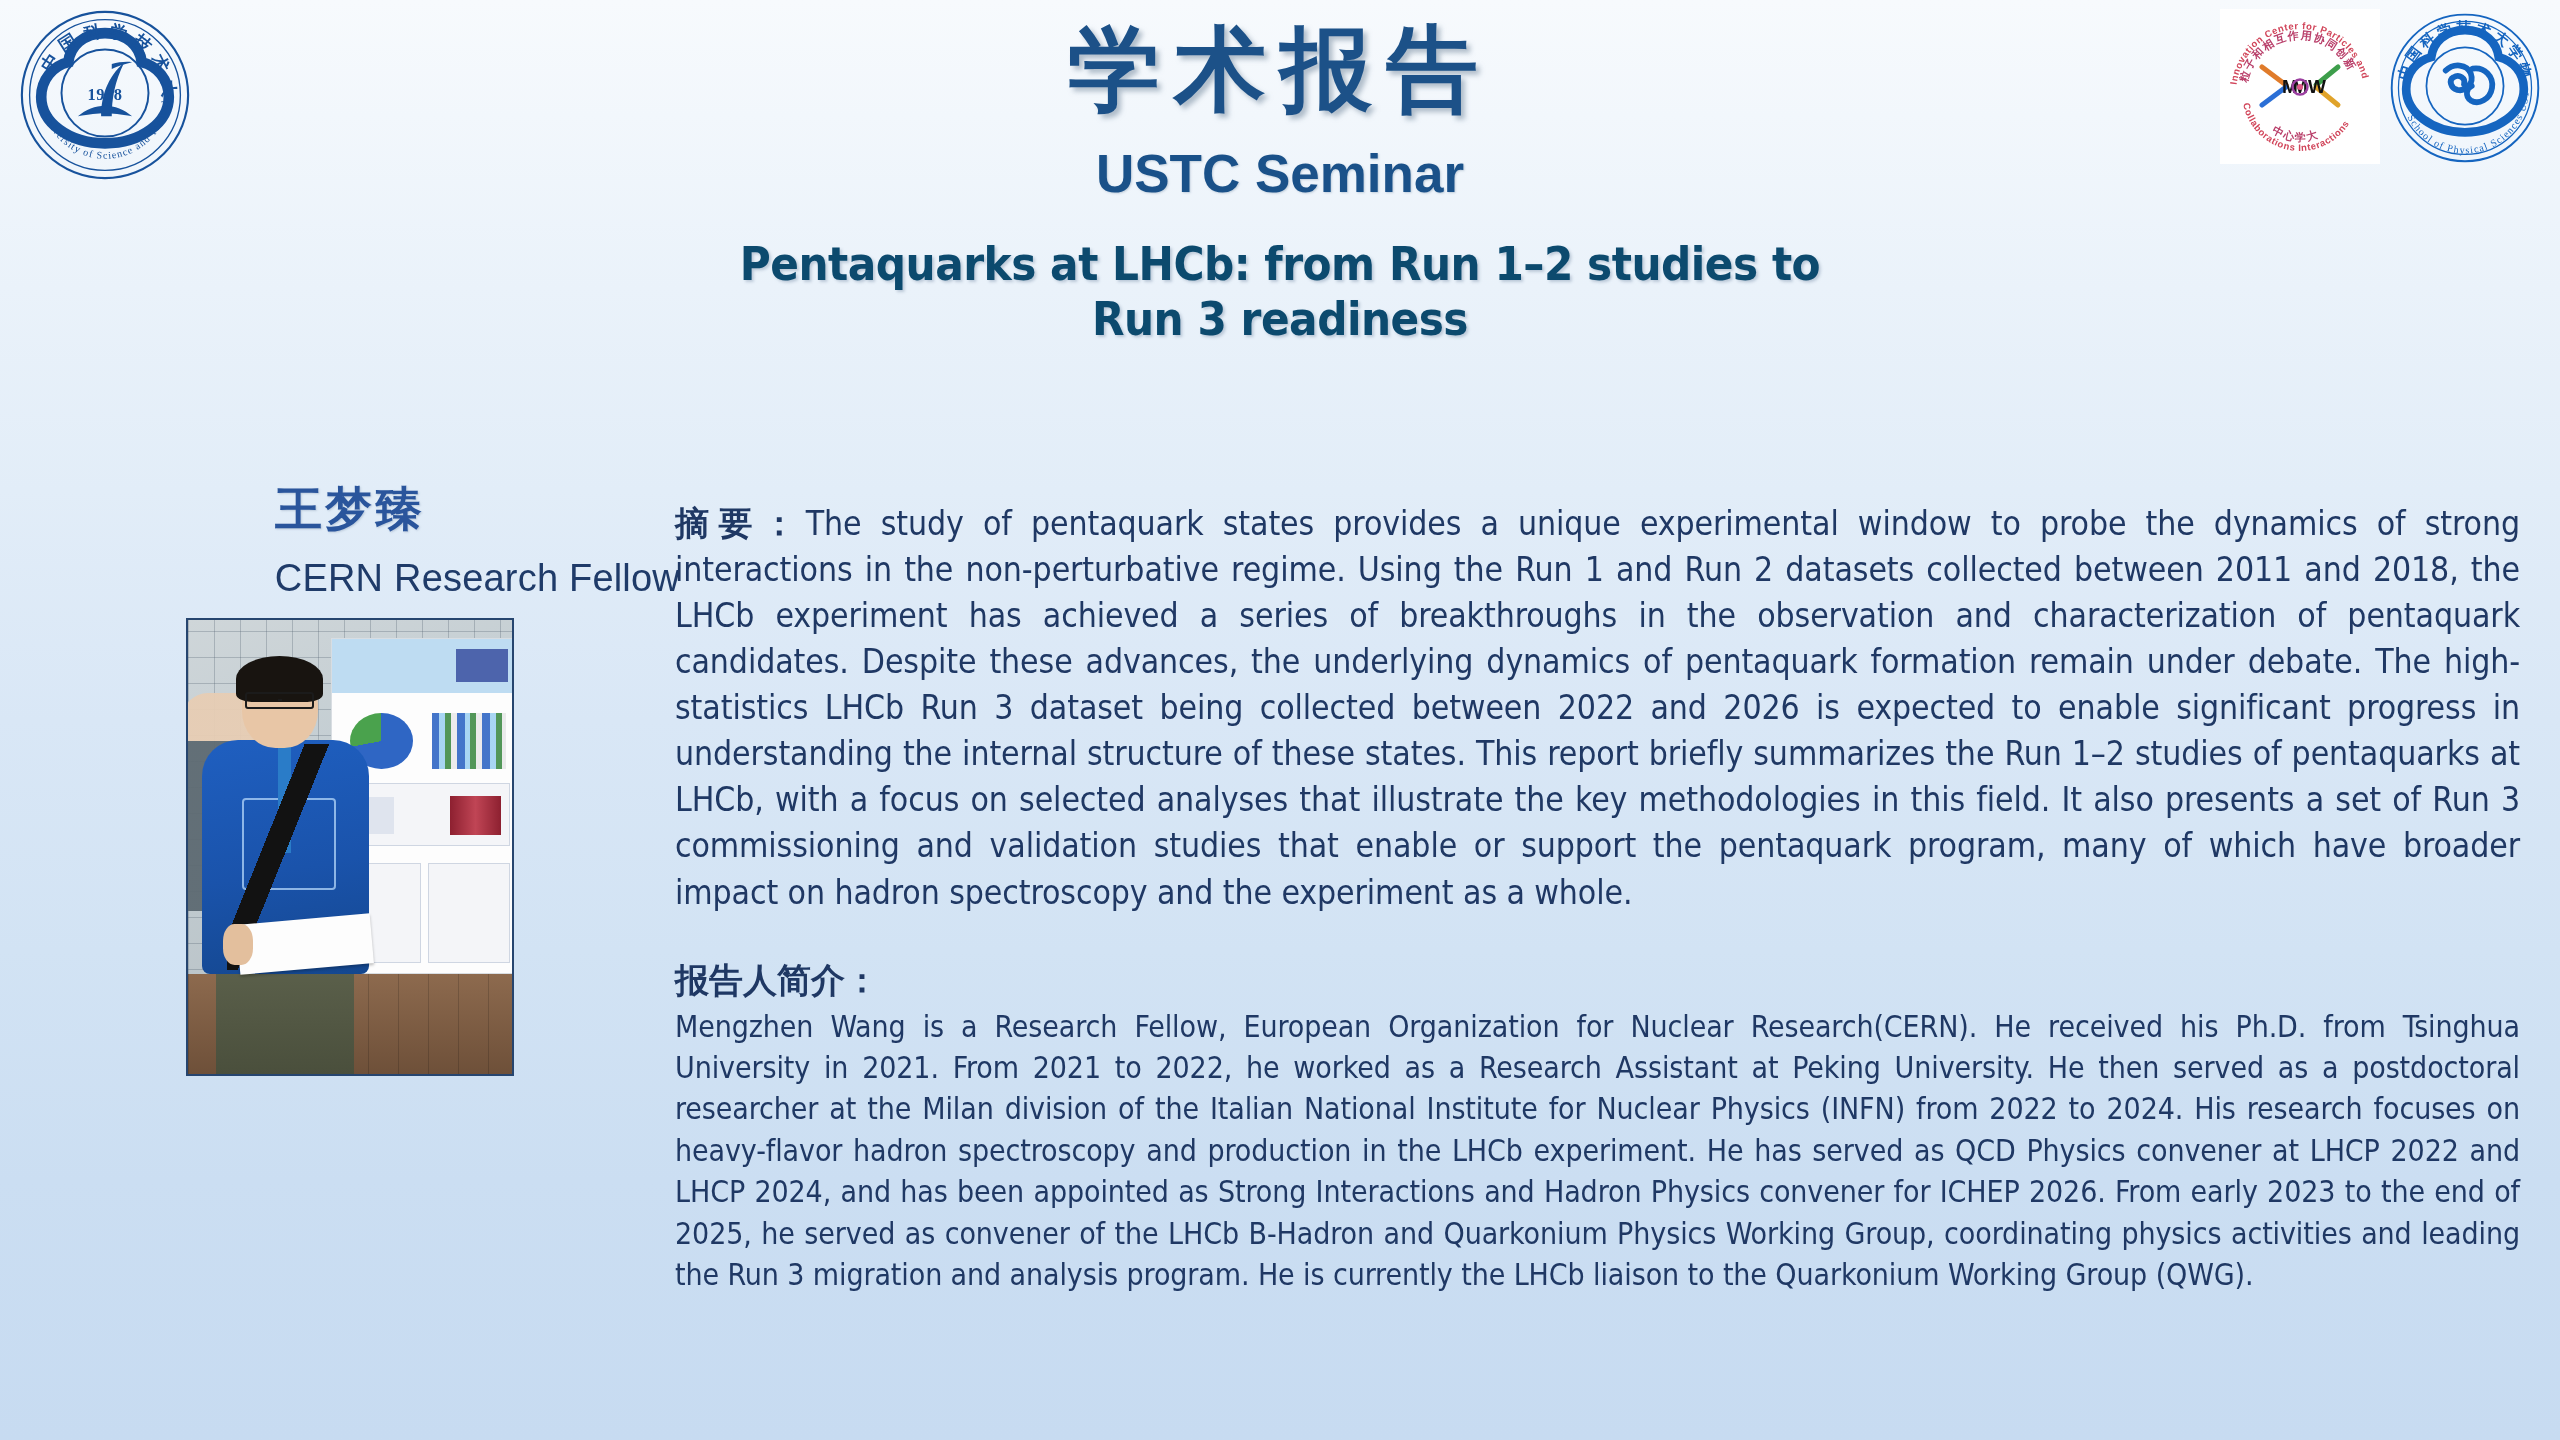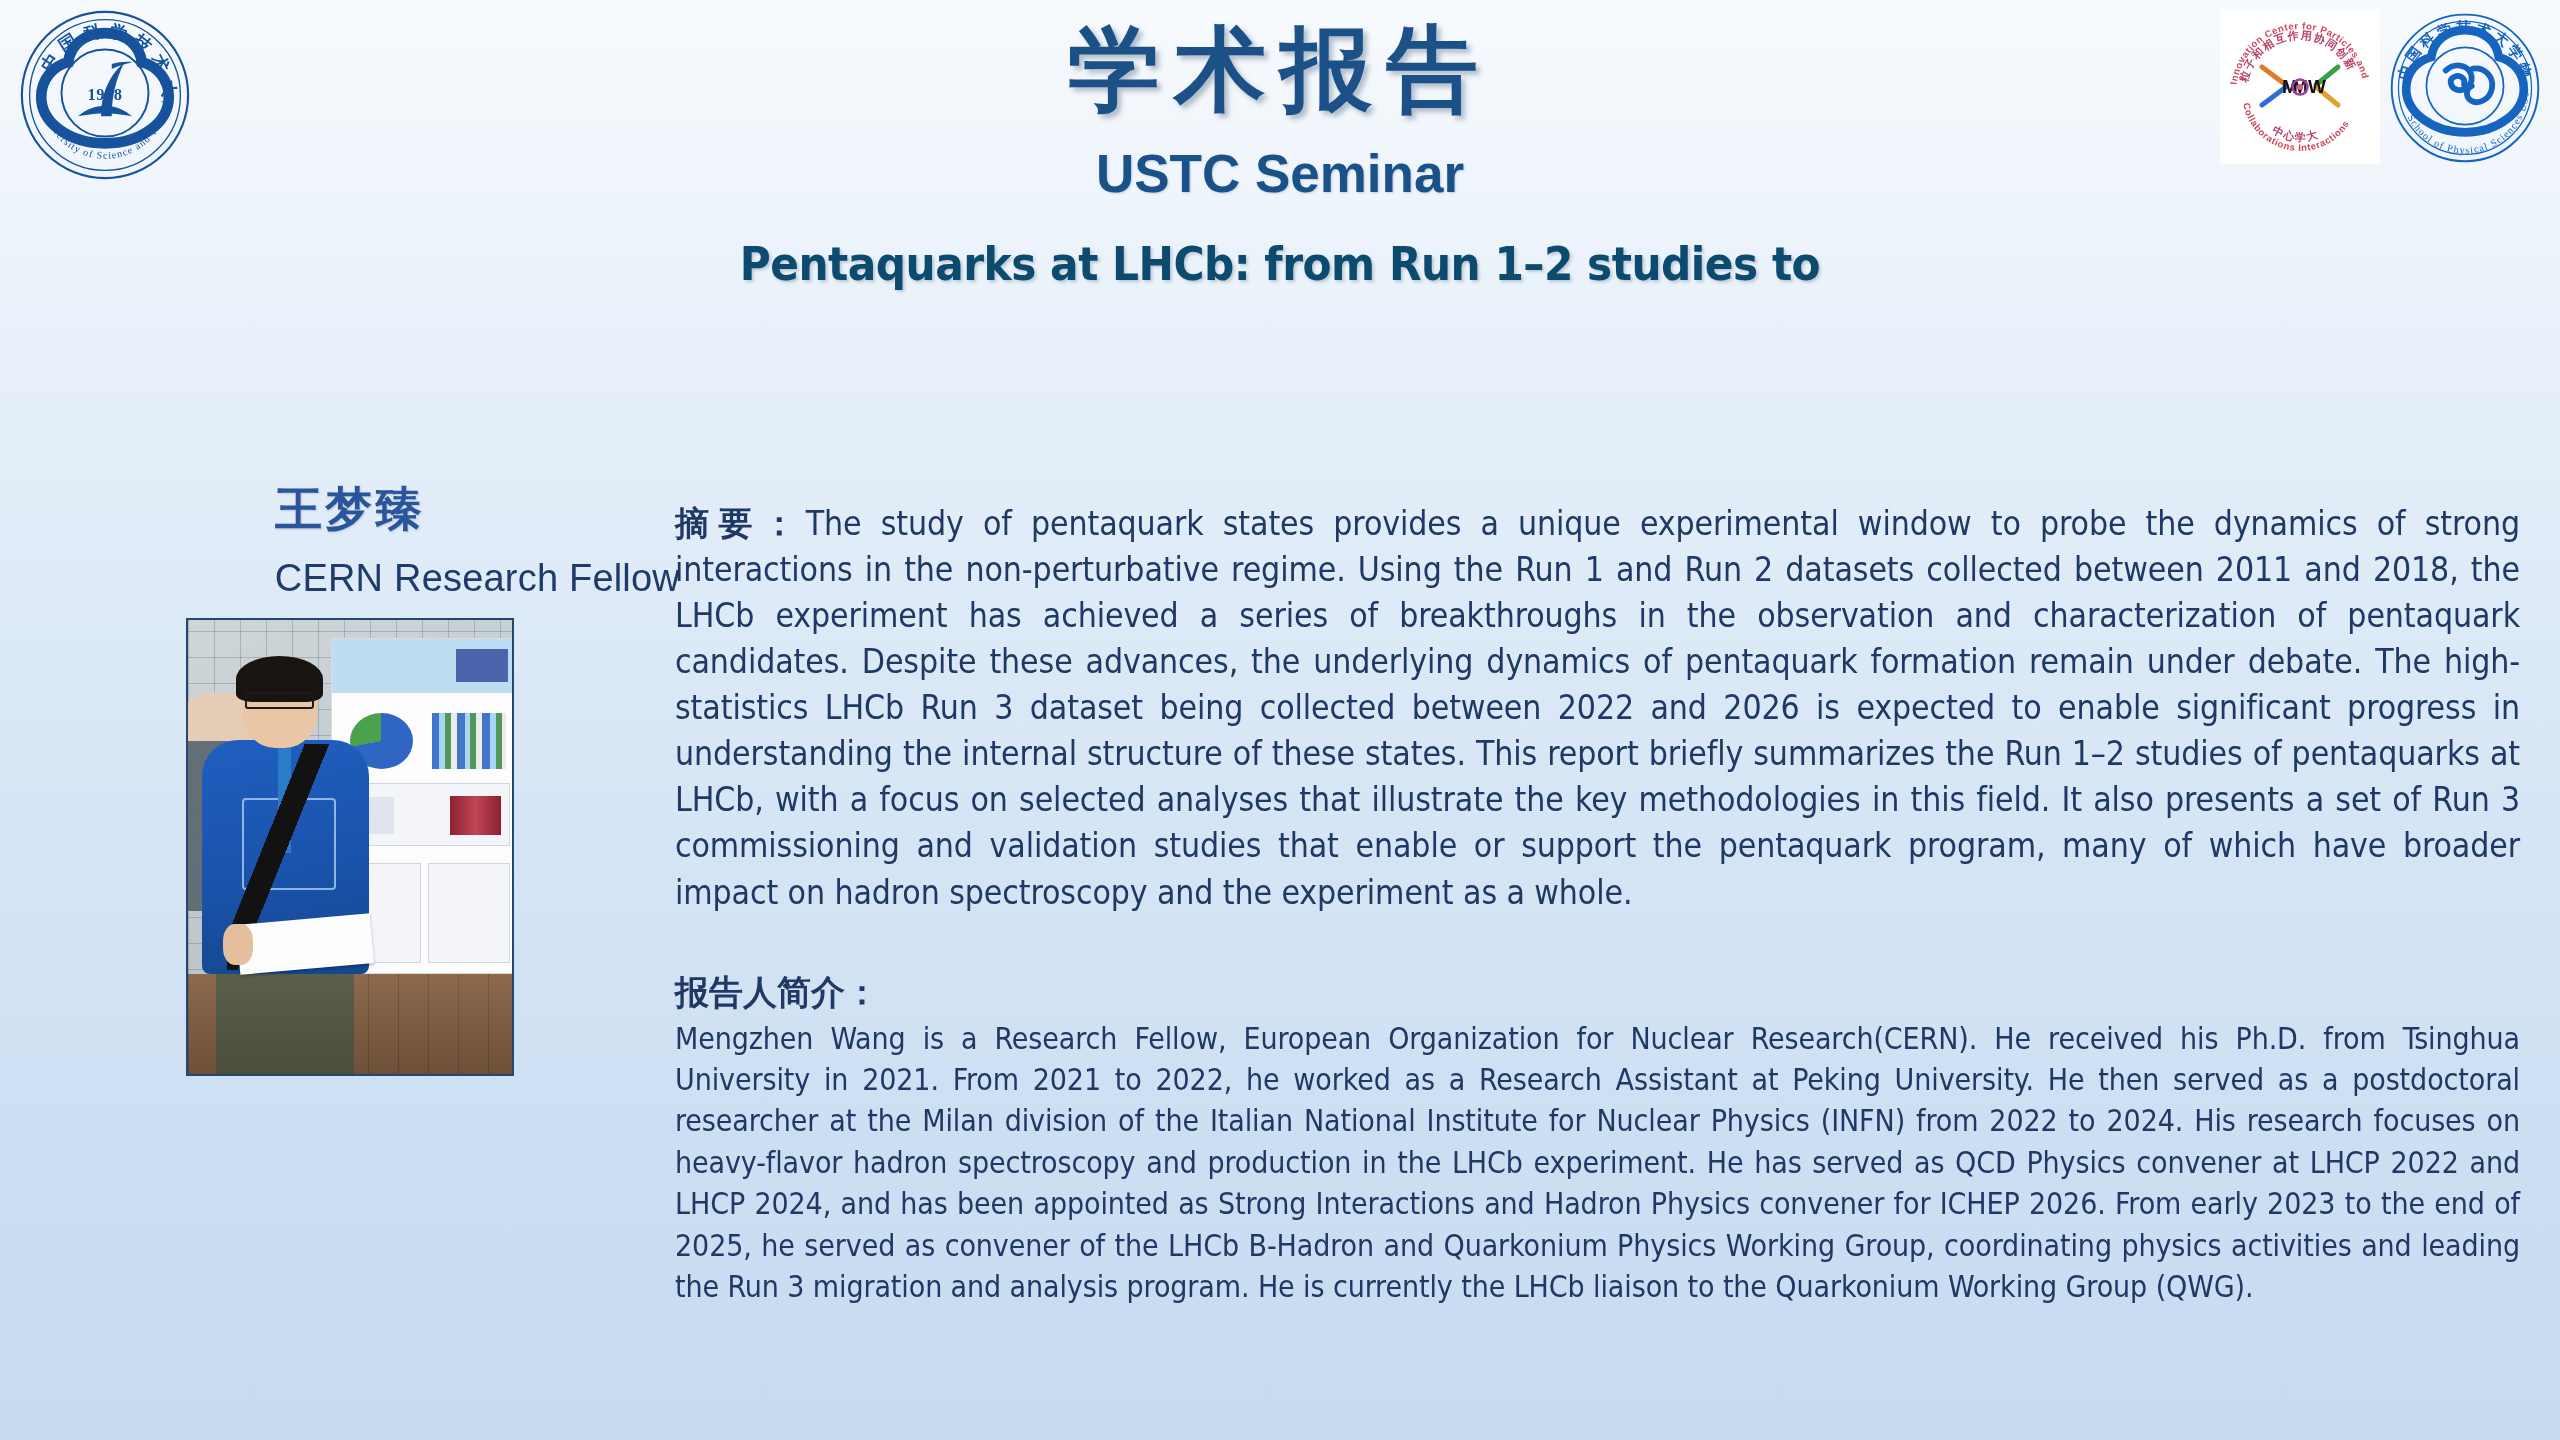--- a/index.html
+++ b/index.html
@@ -180,21 +180,21 @@
   .abstract .lbl {
     font-weight: 700;
     font-family: "Liberation Sans", sans-serif;
     font-size: 34px;
   }
   .bio-head {
     font-family: Liberation Sans, sans-serif;
     font-weight: 700;
     font-size: 34px;
     color: #1f3864;
-    margin-top: 54px;
+    margin-top: 42px;
   }
   .bio {
     font-family: "DejaVu Sans Condensed", "Liberation Sans Narrow", "Liberation Sans", sans-serif;
     font-size: 30px;
     line-height: 1.38;
     color: #1f3864;
     text-align: justify;
     text-justify: inter-word;
     margin-top: 2px;
     letter-spacing: -0.1px;
@@ -287,20 +287,21 @@
       </text>
     </svg>
   </div>
 </div>
 
 <div class="header">
   <div class="cn-title">学术报告</div>
   <div class="seminar-title">USTC Seminar</div>
   <div class="talk-title">
     <div>Pentaquarks at LHCb: from Run 1–2 studies to</div>
+    <div>Run 3 readiness</div>
   </div>
 </div>
 
 <div class="left-col">
   <div class="speaker-name">王梦臻</div>
   <div class="speaker-affil">CERN Research Fellow</div>
 
   <div class="photo-frame">
     <div class="ph-wall"></div>
     <div class="ph-grid"></div>

